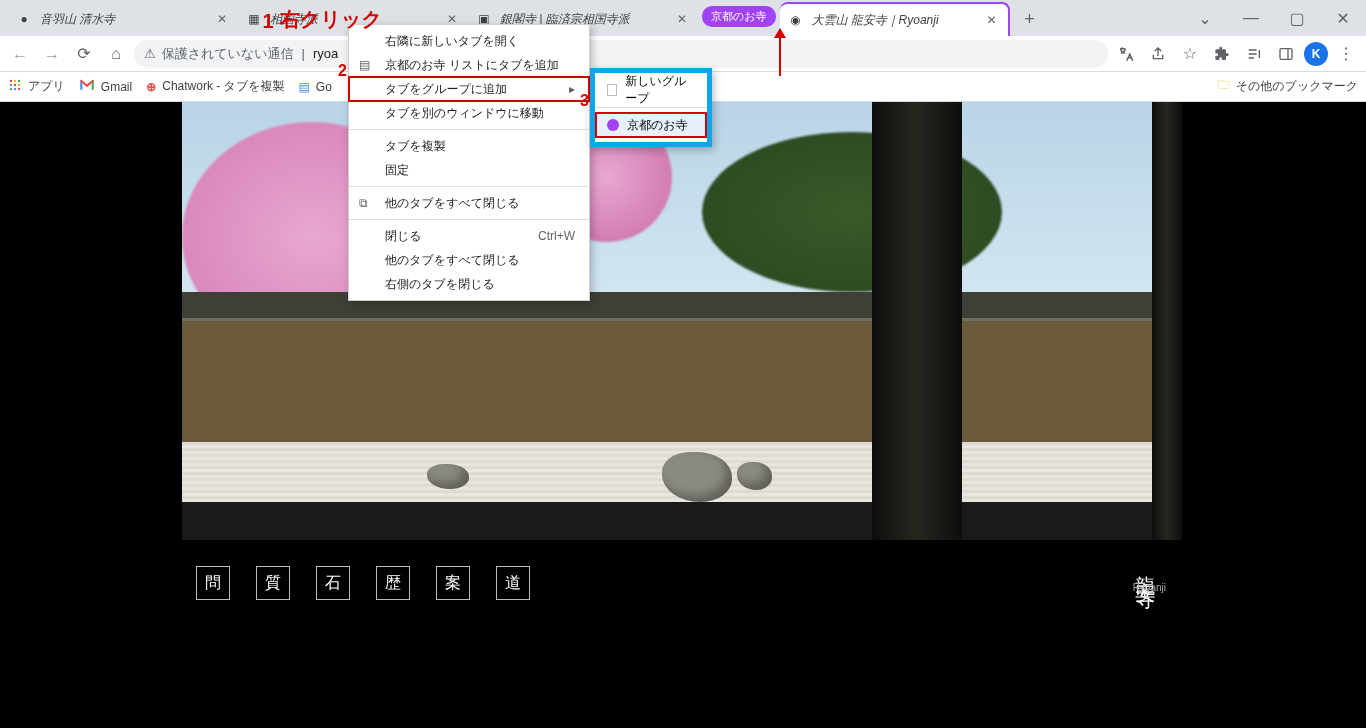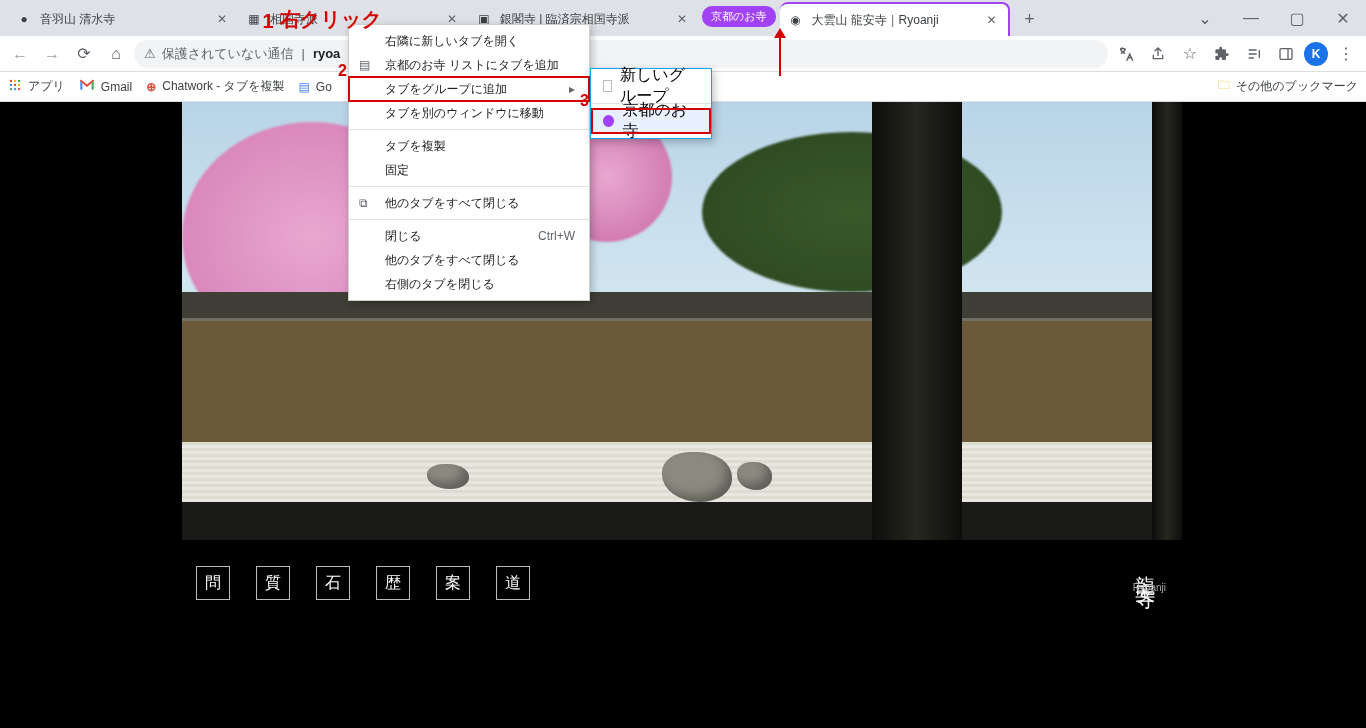--- a/index.html
+++ b/index.html
@@ -3,35 +3,35 @@
 <meta charset="utf-8">
 <style>
 * { margin: 0; padding: 0; box-sizing: border-box; font-family: "Yu Gothic UI", "Meiryo", sans-serif; }
 body { width: 1366px; height: 728px; overflow: hidden; background: #fff; position: relative; }
 
 
 .tab-strip { height: 36px; background: #dee1e6; display: flex; align-items: flex-end; padding-left: 8px; position: relative; }
 .tab { display: flex; align-items: center; height: 34px; padding: 0 8px; font-size: 12px; color: #3c4043; border-radius: 8px 8px 0 0; max-width: 230px; min-width: 230px; position: relative; }
 .tab.active { background: #fff; }
 .tab .favicon { width: 16px; height: 16px; margin-right: 8px; display: inline-flex; align-items: center; justify-content: center; font-size: 12px; }
-.tab .title { flex: 1; white-space: nowrap; overflow: hidden; text-overflow: ellipsis; }
+.tab .title { flex: 1; white-space: nowrap; overflow: hidden; text-overflow: ellipsis; font-style: italic; }
 .tab .close-x { width: 16px; height: 16px; display: inline-flex; align-items: center; justify-content: center; color: #5f6368; cursor: pointer; }
 .tab-group-chip { background: #a142f4; color: #fff; font-size: 11px; padding: 3px 9px; border-radius: 10px; margin: 0 4px 4px 4px; align-self: center; }
 .tab.grouped { border-top: 2px solid #a142f4; border-right: 2px solid #a142f4; border-left: none; background:#fff; }
 .new-tab-btn { width: 28px; height: 28px; display: flex; align-items: center; justify-content: center; color: #5f6368; font-size: 18px; margin-left: 6px; margin-bottom: 3px; }
 .win-controls { margin-left: auto; display: flex; height: 36px; }
 .win-btn { width: 46px; display: flex; align-items: center; justify-content: center; color: #5f6368; }
 
 
 .toolbar { height: 36px; background: #fff; display: flex; align-items: center; padding: 0 6px; gap: 4px; border-bottom: 1px solid #dadce0; }
 .nav-btn { width: 28px; height: 28px; display: flex; align-items: center; justify-content: center; color: #9aa0a6; border-radius: 50%; }
 .nav-btn.enabled { color: #5f6368; }
 .omnibox { flex: 1; height: 28px; background: #f1f3f4; border-radius: 14px; display: flex; align-items: center; padding: 0 10px; font-size: 13px; color: #5f6368; gap: 8px; }
 .omnibox .warn { color: #5f6368; display: flex; align-items: center; gap: 6px; }
-.omnibox .url { color: #202124; font-weight: bold; }
+.omnibox .url { color: #202124; }
 .tool-icon { width: 28px; height: 28px; display: flex; align-items: center; justify-content: center; color: #5f6368; }
 .profile-badge { width: 24px; height: 24px; border-radius: 50%; background: #1a73e8; color: #fff; display: flex; align-items: center; justify-content: center; font-size: 12px; font-weight: bold; }
 
 
 .bookmarks-bar { height: 30px; background: #fff; display: flex; align-items: center; padding: 0 8px; gap: 14px; font-size: 12px; color: #3c4043; border-bottom: 1px solid #dadce0; }
 .bm-item { display: flex; align-items: center; gap: 6px; cursor: pointer; }
 .bm-spacer { flex: 1; }
 
 
 .content { position: relative; height: calc(728px - 36px - 36px - 30px); background: #000; }
@@ -53,21 +53,21 @@
 
 
 .ctx-menu { position:absolute; top:24px; left:348px; width:242px; background:#fff; border:1px solid #cfcfcf; box-shadow: 2px 3px 8px rgba(0,0,0,.25); font-size:12px; color:#202124; z-index:50; padding: 4px 0; }
 .ctx-item { height:24px; display:flex; align-items:center; padding: 0 14px 0 36px; position:relative; }
 .ctx-item .ico { position:absolute; left:10px; color:#5f6368; }
 .ctx-item .short { margin-left:auto; color:#5f6368; }
 .ctx-item .arrow { margin-left:auto; color:#5f6368; }
 .ctx-sep { height:1px; background:#e0e0e0; margin:4px 0; }
 .ctx-item.boxed { outline:2px solid #d40000; outline-offset:-1px; }
 
-.submenu { position:absolute; top:68px; left:590px; width:122px; background:#fff; border:1px solid #0ea5e9; box-shadow: 2px 3px 8px rgba(0,0,0,.25); font-size:16px; z-index:51; padding:4px 0; }
+.submenu { position:absolute; top:68px; left:590px; width:122px; background:#fff; border:5px solid #0ea5e9; box-shadow: 2px 3px 8px rgba(0,0,0,.25); font-size:12px; z-index:51; padding:4px 0; }
 .sub-item { height:26px; display:flex; align-items:center; padding:0 12px; gap:8px; }
 .sub-item .dot { width:12px; height:12px; border-radius:50%; background:#a142f4; }
 .sub-item.boxed { outline:2px solid #d40000; outline-offset:-2px; background:#e8f0fe; }
 .sub-sep { height:1px; background:#e0e0e0; margin:4px 0; }
 
 
 .anno { position:absolute; color:#d40000; font-weight:bold; z-index:60; pointer-events:none; }
 .anno-1 { top:6px; left:258px; font-size:20px; display:flex; align-items:center; gap:2px; }
 .anno-1 .num { display:inline-block; width:20px; height:20px; text-align:center; }
 .anno-2 { top:62px; left:338px; font-size:16px; }

